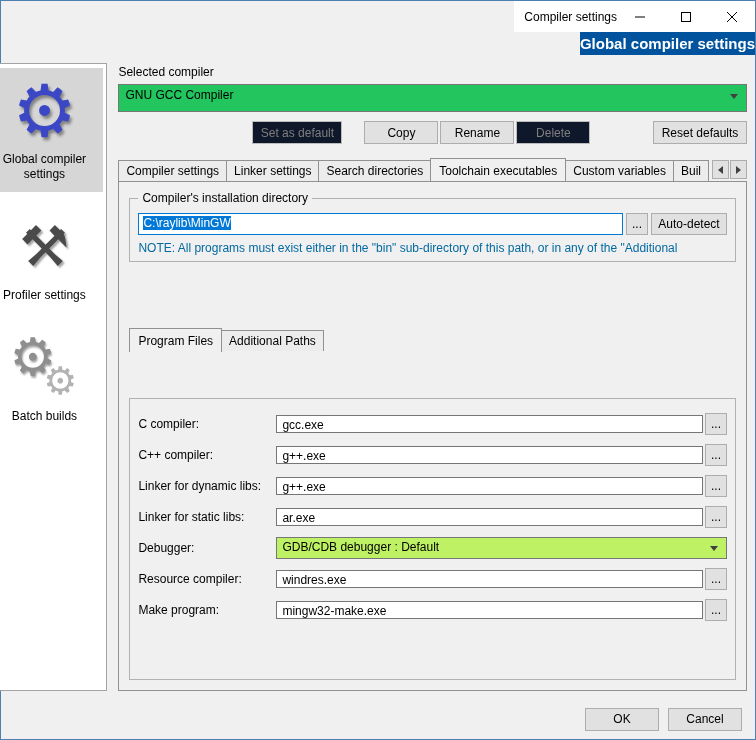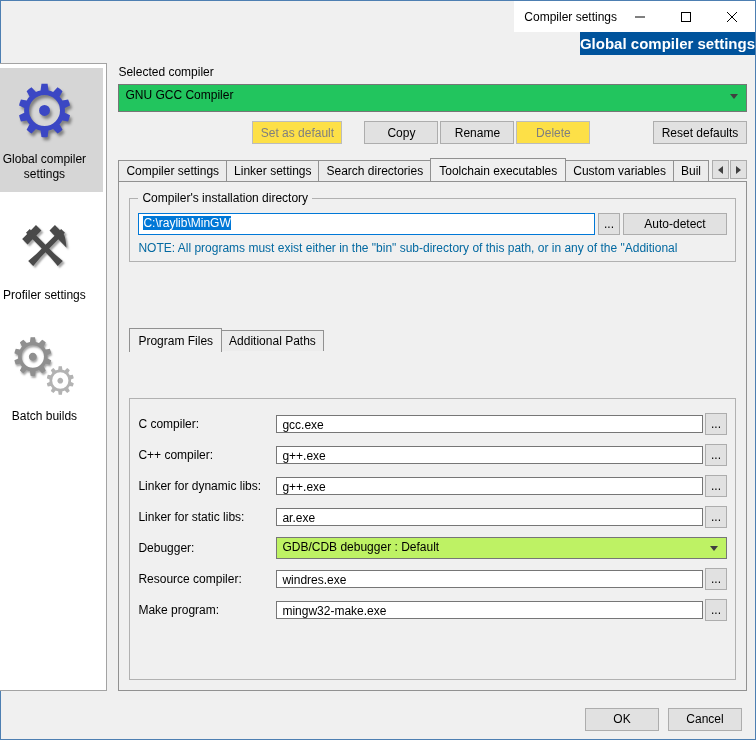--- a/index.html
+++ b/index.html
@@ -35,24 +35,24 @@
   .side-label { margin-top:4px; line-height:15px; }
 
   
   .main { flex:1; display:flex; flex-direction:column; min-width:0; }
   .sc-label { margin:2px 0 5px; }
   .combo { position:relative; height:28px; background:#22c55e; border:1px solid #767676; line-height:21px; padding:0 22px 0 6px; cursor:pointer; white-space:nowrap; overflow:hidden; }
   .combo .arrow, .fcombo .arrow { position:absolute; right:8px; top:9px; width:0; height:0;
     border-left:4px solid transparent; border-right:4px solid transparent; border-top:5px solid #404040; }
 
   .btn { height:23px; background:#e1e1e1; border:1px solid #adadad; font-family:inherit; font-size:12px; cursor:pointer; }
-  .btn.disabled { background:#fde047; border-color:#bcbcbc; color:#7f7f7f; cursor:default; }
+  .btn.disabled { background:#0f172a; border-color:#bcbcbc; color:#7f7f7f; cursor:default; }
   .btn-row { display:flex; align-items:center; margin-top:9px; }
   .sp { width:134px; }
-  .w90 { width:90px; } .w74 { width:74px; } .w94 { width:94px; } .w84 { width:104px; }
+  .w90 { width:90px; } .w74 { width:74px; } .w94 { width:94px; } .w84 { width:76px; }
   .mr22 { margin-right:22px; } .mr2 { margin-right:2px; }
   .mla { margin-left:auto; }
 
   
   .tabs { display:flex; align-items:flex-end; position:relative; margin-top:13px; height:24px; padding-right:38px; overflow:hidden; }
   .tab { padding:3px 7px; background:#ececec; border:1px solid #919191; border-bottom:none; white-space:nowrap; cursor:pointer; }
   .tab + .tab { margin-left:-1px; }
   .tab.active { background:#f0f0f0; padding:5px 8px 4px; margin-bottom:-1px; position:relative; z-index:3; cursor:default; }
   .tab-scroll { position:absolute; right:0; bottom:2px; display:flex; gap:1px; z-index:4; }
   .tsbtn { width:17px; height:19px; background:#e1e1e1; border:1px solid #adadad; display:flex; align-items:center; justify-content:center; cursor:pointer; }

